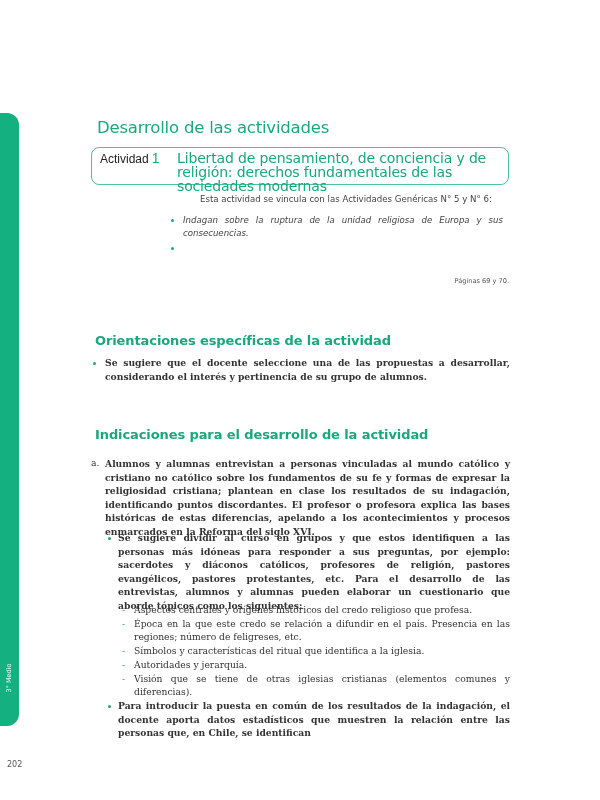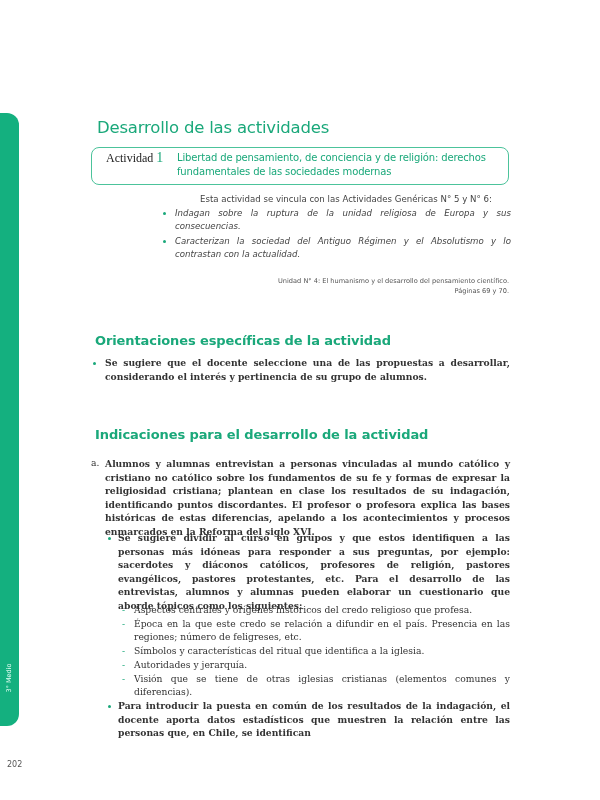--- a/index.html
+++ b/index.html
@@ -27,35 +27,35 @@
   .h1 {
     position: absolute; left: 91px; top: 112px;
     font-family: "DejaVu Sans", sans-serif; font-size: 16.5px; font-weight: normal;
     color: #1aa87a; letter-spacing: -0.2px; margin: 6px;
   }
   .activity-box {
     position: absolute; left: 91px; top: 147px; width: 418px; height: 38px;
     border: 1px solid #4cc39b; border-radius: 8px; box-sizing: border-box;
   }
   .activity-label {
-    position: absolute; left: 106px; top: 150px;
-    font-family: Liberation Serif, serif; font-size: 12px; color: #222;
+    position: absolute; left: 100px; top: 150px;
+    font-family: Liberation Sans, sans-serif; font-size: 12px; color: #222;
   }
   .activity-label .num { color: #1aa87a; font-size: 14px; margin-left: 3px; }
   .activity-title {
     position: absolute; left: 177px; top: 151px; width: 330px;
-    font-family: "DejaVu Sans", sans-serif; font-size: 10px; line-height: 14px;
+    font-family: "DejaVu Sans", sans-serif; font-size: 14px; line-height: 14px;
     color: #1aa87a; letter-spacing: -0.15px;
   }
   .links {
     position: absolute; left: 175px; top: 193px; width: 336px;
     font-family: "DejaVu Sans", sans-serif; font-size: 8.6px; line-height: 13px; color: #444;
   }
   .links .intro { margin: 0 0 1px 0; padding-left: 25px; }
-  .links ul { list-style: none; margin: 0; padding: 0; }
+  .links ul { list-style: none; margin: 8px; padding: 0; }
   .links li { position: relative; font-style: italic; text-align: justify; margin-bottom: 2px; }
   .links li .dot {
     position: absolute; left: -12px; top: 5px; width: 3px; height: 3px;
     border-radius: 50%; background: #1aa87a;
   }
   .citation {
     position: absolute; right: 91px; top: 276px; text-align: right;
     font-family: "DejaVu Sans", sans-serif; font-size: 6.6px; line-height: 10px; color: #555;
   }
   .h2 {
@@ -101,26 +101,25 @@
 <div class="activity-box"></div>
 <div class="activity-label">
   <span>Actividad</span><span class="num">1</span>
 </div>
 <div class="activity-title">Libertad de pensamiento, de conciencia y de religión: derechos fundamentales de las sociedades modernas</div>
 
 <div class="links">
   <p class="intro">Esta actividad se vincula con las Actividades Genéricas N° 5 y N° 6:</p>
   <ul>
     <li><span class="dot"></span><span>Indagan sobre la ruptura de la unidad religiosa de Europa y sus consecuencias.</span></li>
-    <li><span class="dot"></span><span>Caracterizan la sociedad del Antiguo Régimen y el Absolutismo y lo contrastan con la actualidad.</span></li>
+    <li><span class="dot"></span></li>
   </ul>
 </div>
 
 <div class="citation">
-  <div>Unidad N° 4: El humanismo y el desarrollo del pensamiento científico.</div>
   <div>Páginas 69 y 70.</div>
 </div>
 
 <h2 class="h2 orient">Orientaciones específicas de la actividad</h2>
 <span class="bullet-dot orient-dot"></span>
 <div class="para orient-p">Se sugiere que el docente seleccione una de las propuestas a desarrollar, considerando el interés y pertinencia de su grupo de alumnos.</div>
 
 <h2 class="h2 indic">Indicaciones para el desarrollo de la actividad</h2>
 <span class="item-a-label">a.</span>
 <div class="para item-a">Alumnos y alumnas entrevistan a personas vinculadas al mundo católico y cristiano no católico sobre los fundamentos de su fe y formas de expresar la religiosidad cristiana; plantean en clase los resultados de su indagación, identificando puntos discordantes. El profesor o profesora explica las bases históricas de estas diferencias, apelando a los acontecimientos y procesos enmarcados en la Reforma del siglo XVI.</div>

